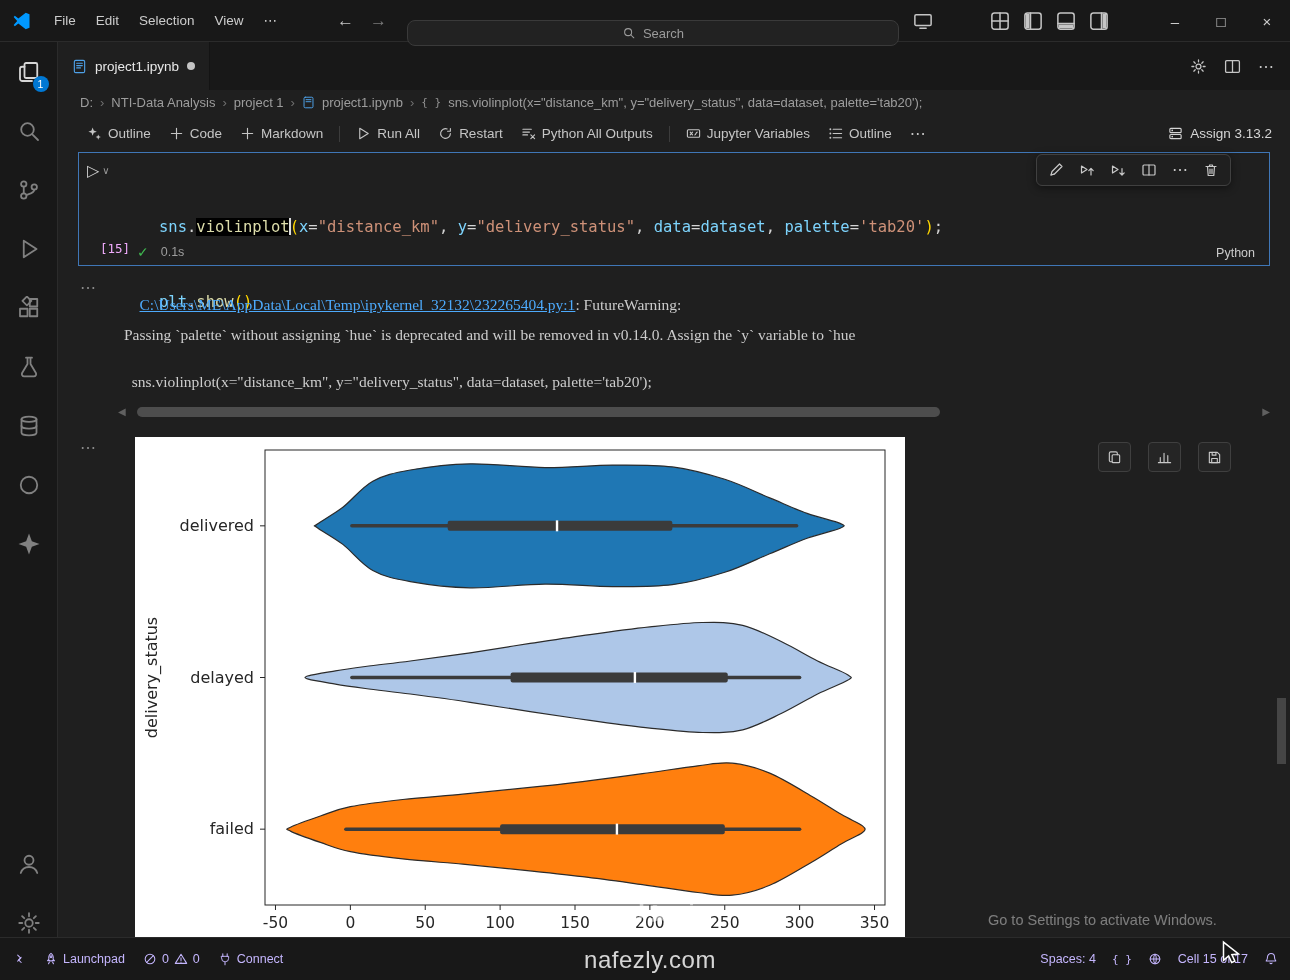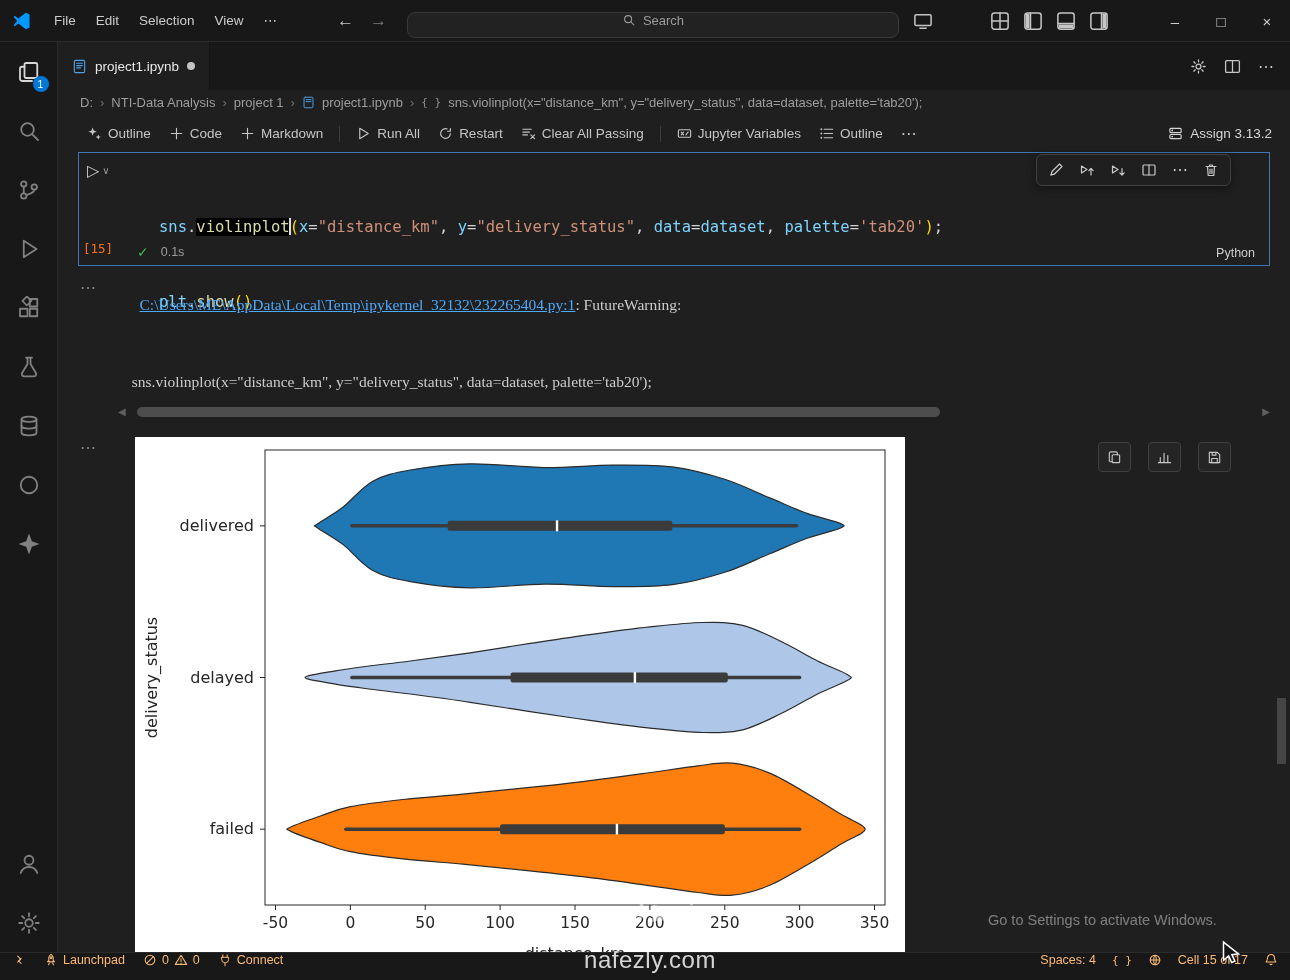--- a/index.html
+++ b/index.html
@@ -3,21 +3,21 @@
 <meta charset="utf-8">
 <style>
 *{box-sizing:border-box}
 body{margin:0;background:#101010}
 .window{position:relative;width:1290px;height:980px;background:#1f1f1f;overflow:hidden;font-family:"Liberation Sans",sans-serif;color:#ccc;font-size:13.5px}
 .ic{stroke:currentColor;fill:none;stroke-width:1.2;stroke-linecap:round;stroke-linejoin:round;display:block}
 
 .titlebar{position:absolute;left:0;top:0;right:0;height:42px;background:#181818;border-bottom:1px solid #2b2b2b;display:flex;align-items:center;z-index:30}
 .menu-item{padding:0 10px;height:28px;line-height:28px;border-radius:6px;color:#ccc}
 .nav-arrow{position:absolute;top:0;height:42px;display:flex;align-items:center;font-size:17px;color:#c5c5c5}
-.searchbox{position:absolute;left:407px;top:12px;width:492px;height:26px;background:#222;border:1px solid #3a3a3a;border-radius:8px;display:flex;justify-content:center;gap:7px;color:#9b9b9b;font-size:13px}
+.searchbox{position:absolute;left:407px;top:20px;width:492px;height:26px;background:#222;border:1px solid #3a3a3a;border-radius:8px;display:flex;align-items:center;justify-content:center;gap:7px;color:#9b9b9b;font-size:13px}
 .tb-ic{position:absolute;top:11px;width:20px;height:20px;color:#c5c5c5}
 .win-ctl{width:46px;height:42px;display:grid;place-items:center;color:#ccc;font-size:15px}
 .win-ctls{position:absolute;right:0;top:0;display:flex}
 
 .activitybar{position:absolute;left:0;top:42px;width:58px;bottom:28px;background:#181818;border-right:1px solid #2b2b2b;display:flex;flex-direction:column;align-items:center;z-index:25}
 .act-item{width:58px;height:59px;display:grid;place-items:center;color:#818181;position:relative}
 .act-item svg{width:24px;height:24px}
 .act-active{color:#d7d7d7}
 .badge{position:absolute;bottom:9px;right:9px;background:#0078d4;color:#fff;border-radius:9px;min-width:16px;height:16px;font-size:10.5px;display:grid;place-items:center;padding:0 3px}
 
@@ -32,21 +32,21 @@
 
 .nbtoolbar{position:absolute;left:58px;top:115px;right:0;height:37px;display:flex;align-items:center;padding-left:20px;color:#c5c5c5}
 .nb-btn{display:flex;align-items:center;gap:6px;padding:4px 9px;border-radius:5px}
 .nb-btn svg{width:15px;height:15px}
 .nb-sep{width:1px;height:16px;background:#3c3c3c;margin:0 7px}
 .kernel{margin-left:auto;display:flex;gap:7px;padding-right:18px;align-items:center;color:#d5d5d5}
 
 .cell{position:absolute;left:78px;top:152px;width:1192px;height:114px;border:1px solid #3f76b6;background:#1f1f1f}
 .run-btn{position:absolute;left:8px;top:8px;color:#d0d0d0;font-size:16px;display:flex;gap:3px;align-items:flex-start}
 .run-chev{font-size:10px;color:#9a9a9a;margin-top:4px}
-.exec-count{position:absolute;left:4px;bottom:9px;color:#f97316;font:12.5px "DejaVu Sans Mono",monospace}
+.exec-count{position:absolute;left:21px;bottom:9px;color:#f0abfc;font:12.5px "DejaVu Sans Mono",monospace}
 .code{position:absolute;left:80px;top:12px;right:10px;font:15.5px/25px "DejaVu Sans Mono",monospace;white-space:pre}
 .tk-v{color:#7dd3fc}.tk-p{color:#d4d4d4}.tk-s{color:#ce9178}.tk-f{color:#dcdcaa}.tk-b{color:#ffd700}
 .tk-hl{background:#000000}
 .caret{display:inline-block;width:2px;height:17px;background:#dcdcdc;vertical-align:-3px;margin:0 -1px}
 .cell-foot-l{position:absolute;left:58px;bottom:5px;display:flex;gap:12px;align-items:center;font-size:12.5px;color:#9d9d9d}
 .check{color:#3fb950;font-size:14px}
 .cell-foot-r{position:absolute;right:14px;bottom:5px;font-size:12.5px;color:#cccccc}
 .celltoolbar{position:absolute;left:1036px;top:154px;display:flex;gap:15px;align-items:center;background:#1f1f1f;border:1px solid #404040;border-radius:6px;padding:7px 11px;box-shadow:0 2px 8px rgba(0,0,0,.45);z-index:12;color:#c8c8c8}
 .celltoolbar svg{width:16px;height:16px}
 
@@ -55,21 +55,21 @@
 .link{color:#4daafc;text-decoration:underline}
 .hscroll{position:absolute;left:116px;top:406px;width:1156px;height:12px}
 .hthumb{position:absolute;left:21px;top:1px;width:803px;height:10px;background:#4d4d4d;border-radius:5px}
 .harrow{position:absolute;top:0;color:#606060;font-size:10px;line-height:12px}
 .chartbox{position:absolute;left:135px;top:437px;width:770px;height:543px;background:#fff}
 .outtools{position:absolute;left:1098px;top:442px;display:flex;gap:17px;z-index:5}
 .ot-btn{width:33px;height:30px;background:#252525;border:1px solid #3f3f3f;border-radius:4px;display:grid;place-items:center;color:#c8c8c8}
 .ot-btn svg{width:15px;height:15px}
 .vscroll{position:absolute;right:4px;top:698px;width:9px;height:66px;background:#454545}
 
-.statusbar{position:absolute;left:0;right:0;bottom:0;height:28px;background:#181818;border-top:1px solid #2b2b2b;display:flex;align-items:flex-start;font-size:12.5px;color:#fdba74;z-index:40;padding:0 12px;gap:18px}
+.statusbar{position:absolute;left:0;right:0;bottom:0;height:43px;background:#181818;border-top:1px solid #2b2b2b;display:flex;align-items:center;font-size:12.5px;color:#c4b5fd;z-index:40;padding:0 12px;gap:18px}
 .sb-item{display:flex;align-items:center;gap:5px}
 .sb-item svg{width:14px;height:14px}
 .sb-right{margin-left:auto;display:flex;gap:16px;align-items:center}
 
 .activate{position:absolute;left:988px;top:910px;z-index:60;color:rgba(255,255,255,.5);pointer-events:none}
 .activate .l1{font-size:26px}
 .activate .l2{font-size:14.5px;margin-top:2px;color:rgba(255,255,255,.42)}
 .wm{position:absolute;z-index:70;pointer-events:none;text-align:center}
 .wm-ar{left:555px;top:886px;width:190px;font-size:38px;color:rgba(255,255,255,.5)}
 .wm-en{left:555px;top:946px;width:190px;font-size:24px;color:rgba(255,255,255,.82);letter-spacing:.5px}
@@ -281,21 +281,21 @@
       <svg class="ic" viewBox="0 0 16 16">
           <path d="M13.2 8A5.2 5.2 0 1 1 9.8 3.1M13.2 2.6v3h-3"></path>
         </svg>
       <span>Restart</span>
     </div>
     <div class="nb-btn">
       <svg class="ic" viewBox="0 0 16 16">
           <path d="M2 3.5h9M2 6.5h7M2 9.5h5"></path>
           <path d="M10.5 9.5l4 4M14.5 9.5l-4 4"></path>
         </svg>
-      <span>Clear All Passing</span>
+      <span>Python All Outputs</span>
     </div>
     <div class="nb-sep"></div>
     <div class="nb-btn">
       <svg class="ic" viewBox="0 0 16 16">
           <rect x="1.5" y="4" width="13" height="8" rx="1"></rect>
           <path d="M4.5 6.5l2.5 3M7 6.5l-2.5 3M9.5 9.5c1 0 1.3-3 2.5-3"></path>
         </svg>
       <span>Jupyter Variables</span>
     </div>
     <div class="nb-btn">
@@ -359,20 +359,21 @@
     <svg class="ic" viewBox="0 0 16 16">
         <path d="M3 4.5h10M6.5 4.5V3h3v1.5M4.5 4.5l.7 9h5.6l.7-9"></path>
         <path d="M7 7v4.5M9 7v4.5"></path>
       </svg>
   </div>
 
   <span class="odots" style="left:80px;top:278px">⋯</span>
   <div class="out-text" style="left:124px;top:278px;width:1150px">
     <span class="link">C:\Users\ME\AppData\Local\Temp\ipykernel_32132\232265404.py:1</span><span>: FutureWarning:</span>
   </div>
+  <div class="out-text" style="left:124px;top:326px;width:1150px">Passing `palette` without assigning `hue` is deprecated and will be removed in v0.14.0. Assign the `y` variable to `hue</div>
   <div class="out-text" style="left:124px;top:373px;width:1150px">  sns.violinplot(x="distance_km", y="delivery_status", data=dataset, palette='tab20');</div>
 
   <div class="hscroll">
     <span class="harrow" style="left:2px">◀</span>
     <div class="hthumb"></div>
     <span class="harrow" style="right:2px">▶</span>
   </div>
 
   <span class="odots" style="left:80px;top:438px">⋯</span>
   <div class="chartbox">

